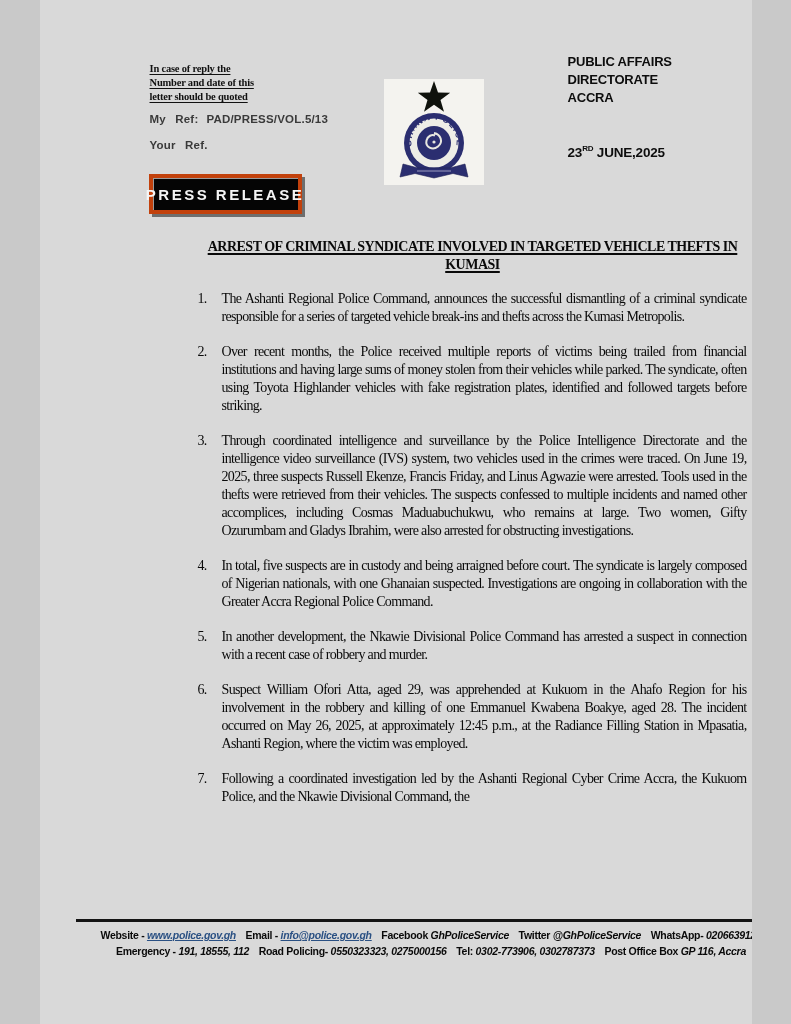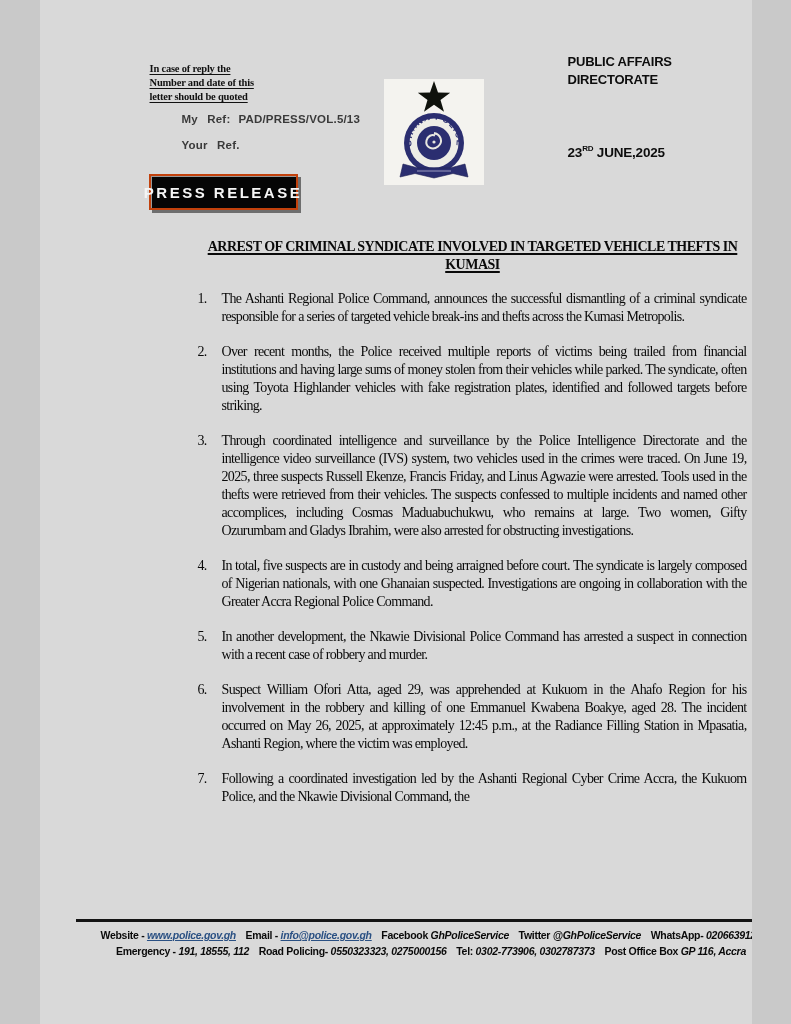--- a/index.html
+++ b/index.html
@@ -11,29 +11,29 @@
   
   .hdr-note{
     position:absolute;left:110px;top:62px;
     font-family:"Liberation Serif",serif;font-weight:bold;
     font-size:10.5px;line-height:14px;letter-spacing:-0.2px;color:#111;
   }
   .hdr-note .nline{display:block;text-decoration:underline;text-underline-offset:2px;}
   .ref-line{
     position:absolute;left:110px;
     font-family:"Liberation Sans",sans-serif;font-weight:bold;
-    font-size:11.5px;color:#3a3a3a;letter-spacing:0.2px;margin-left:32px;
+    font-size:11.5px;color:#3a3a3a;letter-spacing:0.2px;
   }
   .ref-my{top:113px;}
   .ref-your{top:139px;text-align:center;}
   .ref-line .rlbl{word-spacing:6px;margin-right:8px;}
   
   .press-box{
     position:absolute;left:109px;top:174px;width:145px;height:32px;
-    background:#050505;border:2px solid #c2410c;
+    background:#050505;border:4px solid #c2410c;
     box-shadow:3px 3px 0 #6e6e6e,1px 1px 0 #9a9a9a inset;
     display:flex;align-items:center;justify-content:center;
   }
   .press-box span{
     color:#f5f5f5;font-family:"Liberation Sans",sans-serif;
     font-size:15px;font-weight:bold;letter-spacing:2.5px;white-space:nowrap;
   }
   
   .crest{position:absolute;left:344px;top:79px;width:100px;height:106px;}
   
@@ -121,20 +121,21 @@
     <circle cx="50" cy="63" r="1.6" fill="#e8e7e0"></circle>
     <circle cx="42" cy="84" r="0.9" fill="#eeede7"></circle>
     <circle cx="50" cy="85" r="0.9" fill="#eeede7"></circle>
     <circle cx="58" cy="84" r="0.9" fill="#eeede7"></circle>
     <path d="M 19,85 L 34,89 L 66,89 L 81,85 L 84,98 L 69,94.5 L 50,99 L 31,94.5 L 16,98 Z" fill="#2b2e70" stroke="#1d1f52" stroke-width="0.6"></path>
     <path d="M 33,92 L 67,92" stroke="#b9b9d6" stroke-width="0.8" fill="none"></path>
   </svg>
 
   <div class="hdr-right">
     <span class="hline">PUBLIC AFFAIRS DIRECTORATE</span>
+    <span class="hline">ACCRA</span>
   </div>
   <div class="hdr-date">
     <span>23</span><sup>RD</sup><span> JUNE,2025</span>
   </div>
 
   <div class="doc-title">
     <span>ARREST OF CRIMINAL SYNDICATE INVOLVED IN TARGETED VEHICLE THEFTS IN KUMASI</span>
   </div>
 
   <div class="doc-body">

